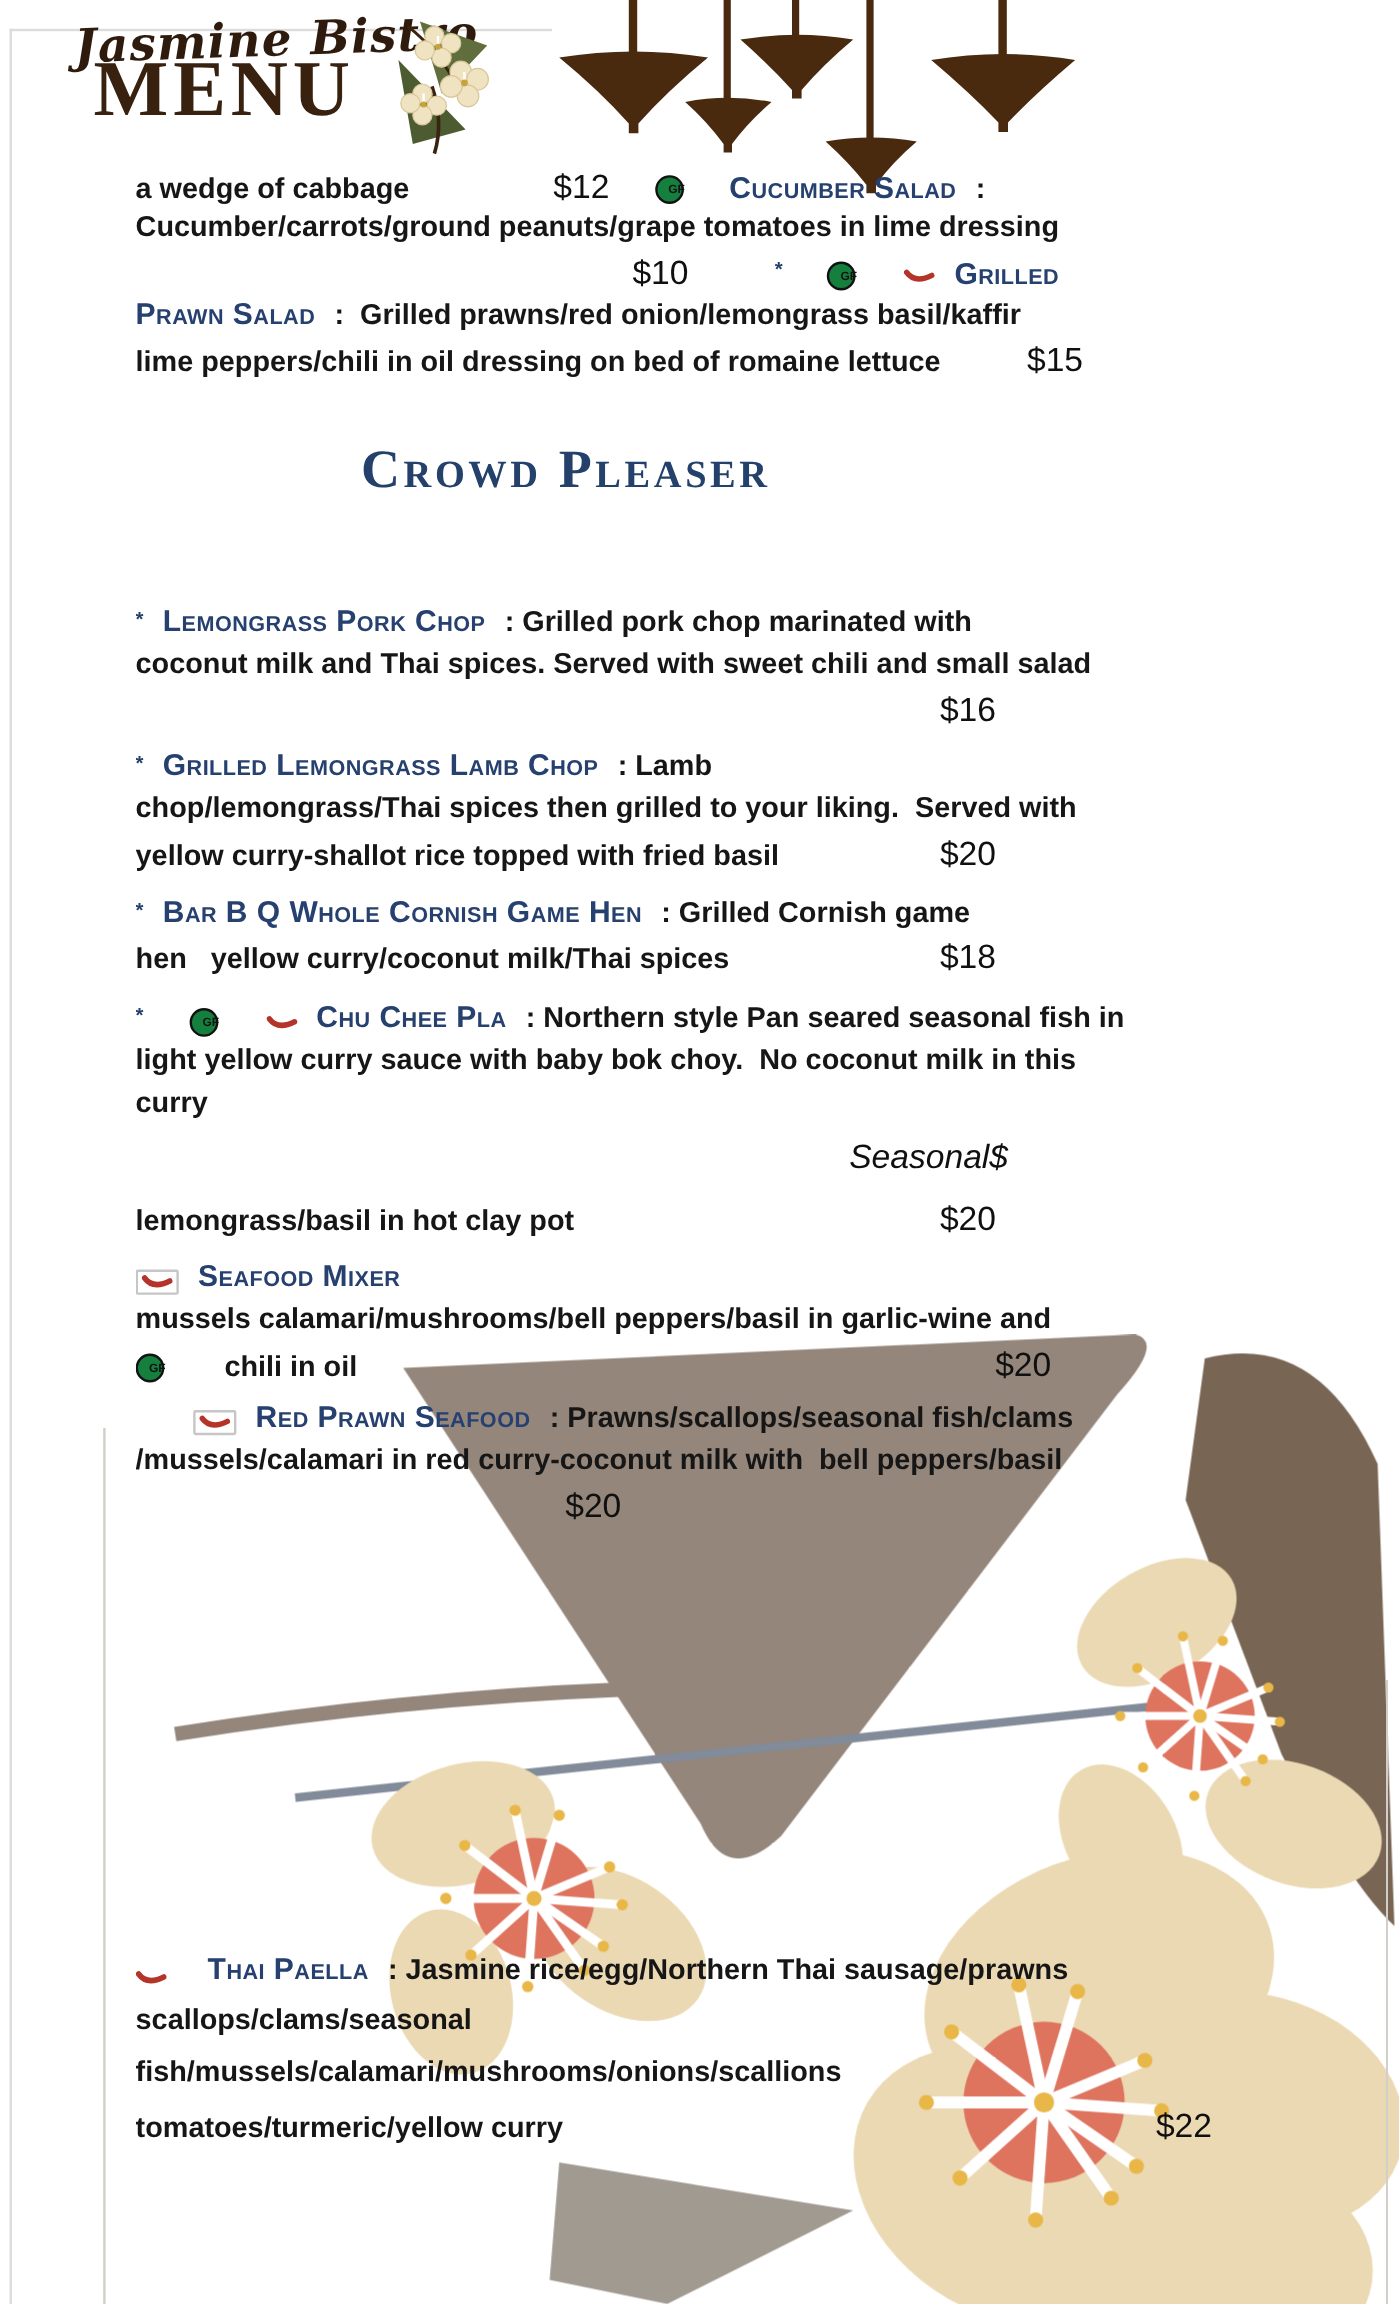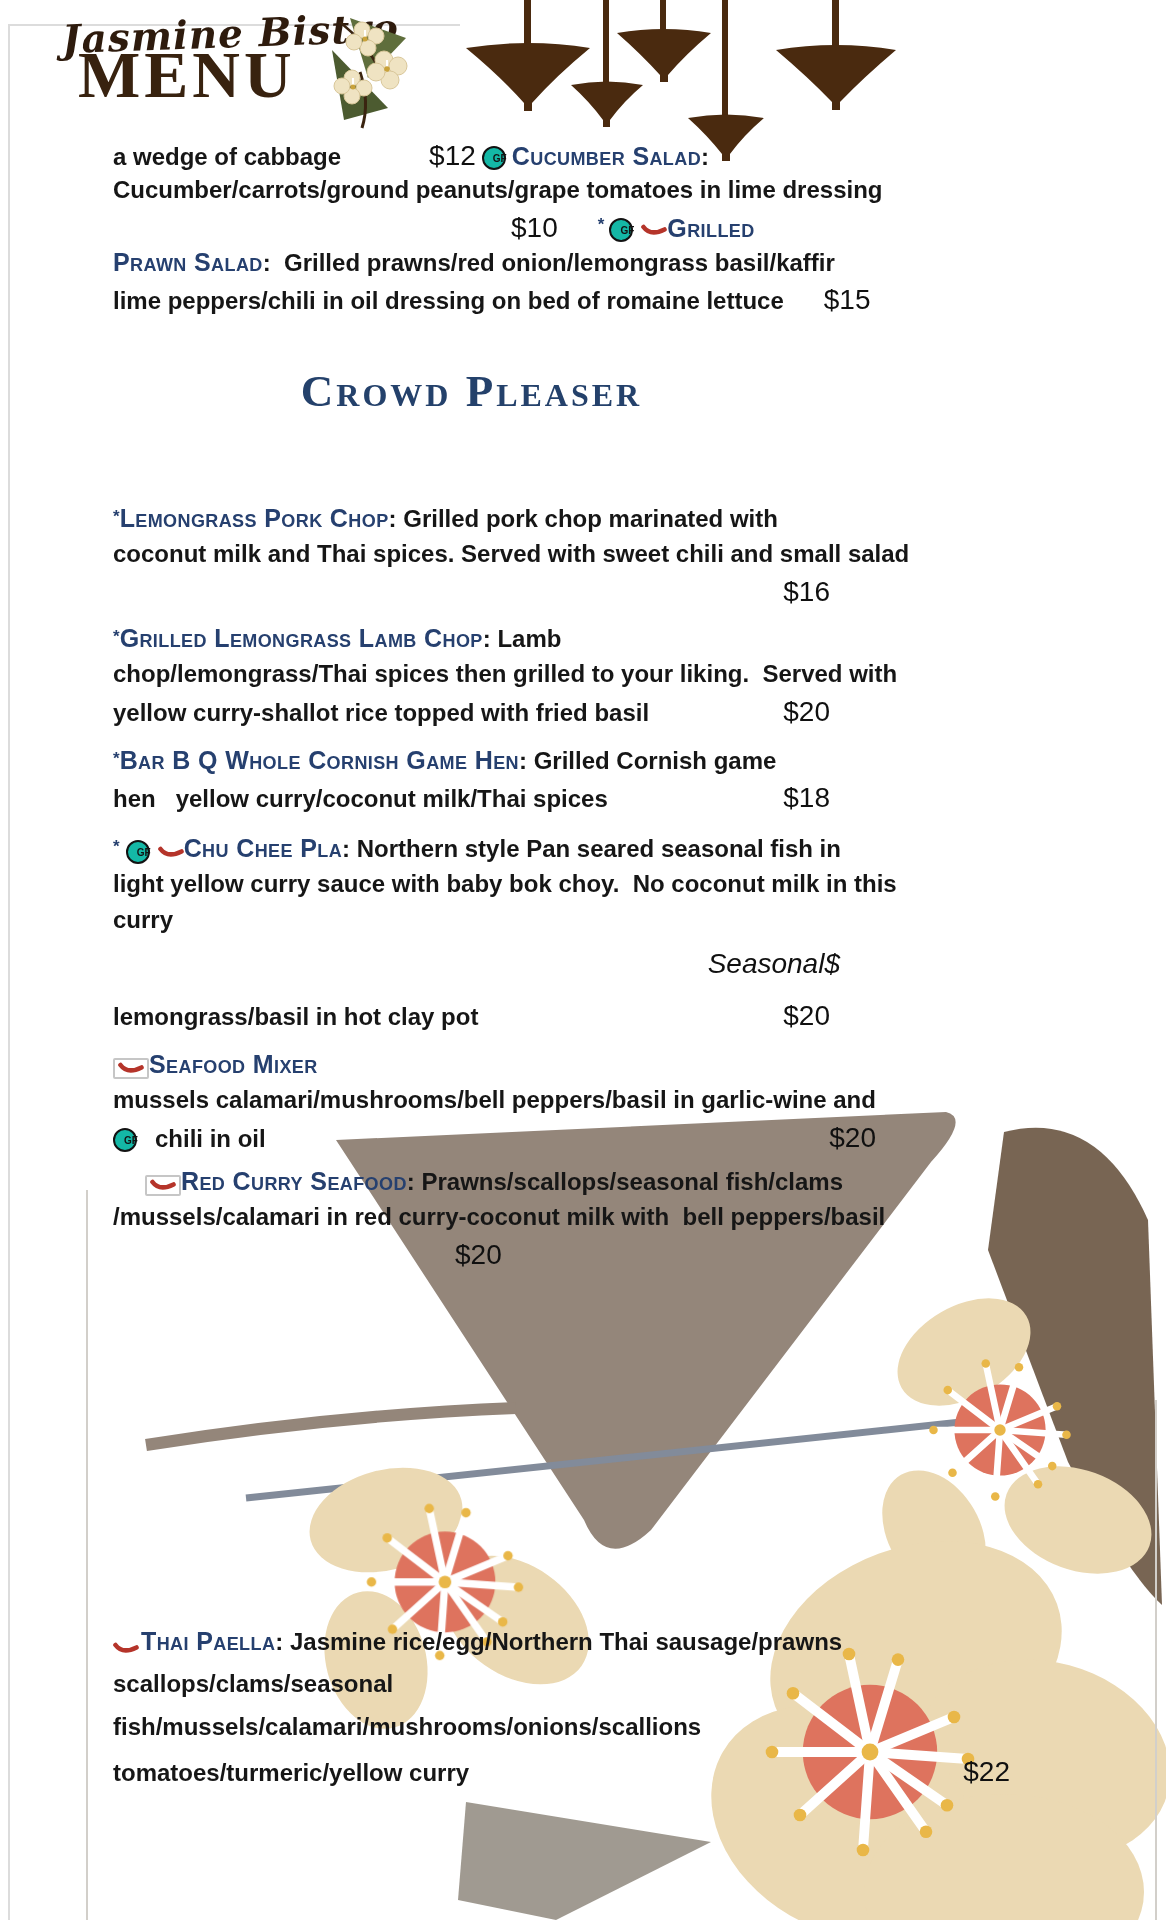--- a/index.html
+++ b/index.html
@@ -25,29 +25,29 @@
     color:#38220f;letter-spacing:4px;margin-top:-14px;margin-left:16px;line-height:1;
   }
   #logo-flowers{position:absolute;left:248px;top:2px;}
   #umbrellas{position:absolute;left:440px;top:0;z-index:2;}
 
   
   #watermark{position:absolute;left:86px;top:1100px;z-index:0;}
 
   
   #menu-body{position:absolute;left:113px;top:140px;width:717px;z-index:2;}
-  .line{display:flex;align-items:baseline;height:36px;white-space:pre;}
+  .line{display:flex;align-items:baseline;height:36px;white-space:pre;gap:16px;}
   .t{font-weight:700;font-size:24px;color:#161616;white-space:pre;}
   .nm{font-weight:700;font-size:25px;color:#26406f;font-variant:small-caps;
       letter-spacing:.4px;white-space:pre;}
   .pr{font-weight:400;font-size:28px;color:#101010;}
   .ast{font-weight:700;font-size:17px;color:#26406f;align-self:flex-start;margin-top:3px;}
   .gf{display:inline-flex;align-items:center;justify-content:center;flex:0 0 auto;
       width:24px;height:24px;border:2px solid #121212;border-radius:50%;
-      font-size:10px;font-weight:700;color:#121212;background:#14b8a6;
+      font-size:10px;font-weight:700;color:#121212;background:#15803d;
       box-sizing:border-box;align-self:center;padding-left:12px;}
   .ch{display:inline-flex;align-self:center;flex:0 0 auto;}
   .chbox{border:2px solid #c6c6c6;background:#fff;padding:1px 3px;border-radius:2px;}
   .gap{display:inline-block;flex:0 0 auto;height:1px;}
   .fill{flex:1 1 auto;}
   .headtxt{font-family:"Liberation Serif",serif;font-variant:small-caps;font-weight:700;
       font-size:45px;color:#24416b;letter-spacing:3px;}
   #para-crowd-pleaser .line{justify-content:center;height:62px;align-items:center;margin-top:40px;}
   #para-crowd-pleaser{margin-top:30px;}
   #para-lemongrass-pork-chop{margin-top:82px;}
@@ -217,21 +217,21 @@
     <div id="para-seafood-mixer">
       <div class="line"><span class="ch chbox"><svg width="26" height="15" viewBox="0 0 26 15">
             <path d="M2.5 4 Q9.5 13.5 23.5 6.5" stroke="#b5342a" stroke-width="4.6" fill="none" stroke-linecap="round"></path>
           </svg></span><span class="nm">Seafood Mixer</span></div>
       <div class="line"><span class="t">mussels calamari/mushrooms/bell peppers/basil in garlic-wine and</span></div>
       <div class="line"><span class="gf">GF</span><span class="gap" style="width: 18px;"></span><span class="t">chili in oil</span><span class="fill"></span><span class="pr">$20</span></div>
     </div>
     <div id="para-red-curry-seafood">
       <div class="line"><span class="gap" style="width: 32px;"></span><span class="ch chbox"><svg width="26" height="15" viewBox="0 0 26 15">
             <path d="M2.5 4 Q9.5 13.5 23.5 6.5" stroke="#b5342a" stroke-width="4.6" fill="none" stroke-linecap="round"></path>
-          </svg></span><span class="nm">Red Curry Seafood</span><span class="t">: Prawns/scallops/seasonal fish/clams</span></div>
+          </svg></span><span class="nm">Red Prawn Seafood</span><span class="t">: Prawns/scallops/seasonal fish/clams</span></div>
       <div class="line"><span class="t">/mussels/calamari in red curry-coconut milk with  bell peppers/basil</span></div>
       <div class="line"><span class="gap" style="width: 342px;"></span><span class="pr">$20</span></div>
     </div>
     <div id="para-thai-paella">
       <div class="line"><span class="ch"><svg width="26" height="15" viewBox="0 0 26 15">
             <path d="M2.5 4 Q9.5 13.5 23.5 6.5" stroke="#b5342a" stroke-width="4.6" fill="none" stroke-linecap="round"></path>
           </svg></span><span class="gap" style="width: 2px;"></span><span class="nm">Thai Paella</span><span class="t">: Jasmine rice/egg/Northern Thai sausage/prawns</span></div>
       <div class="line"><span class="t">scallops/clams/seasonal</span></div>
       <div class="line"><span class="t">fish/mussels/calamari/mushrooms/onions/scallions</span></div>
       <div class="line"><span class="t">tomatoes/turmeric/yellow curry</span><span class="fill"></span><span class="pr">$22</span></div>

